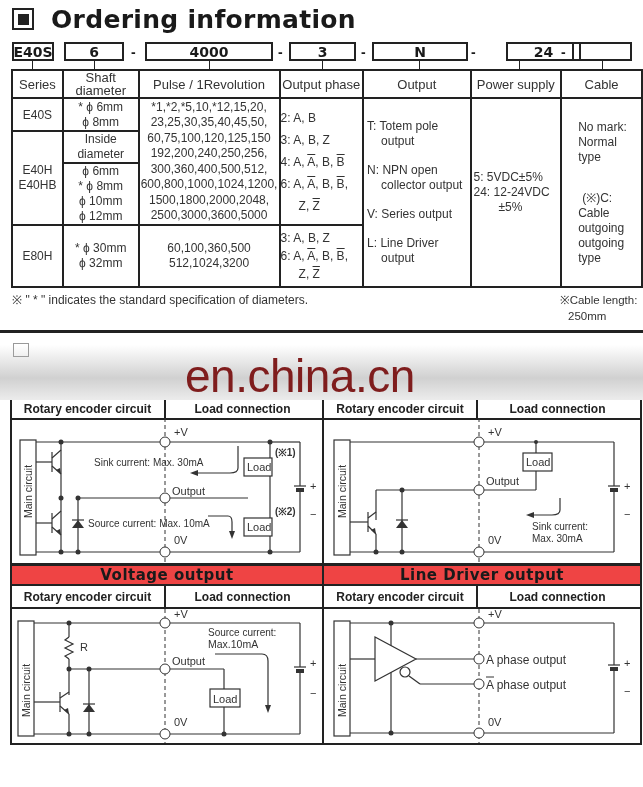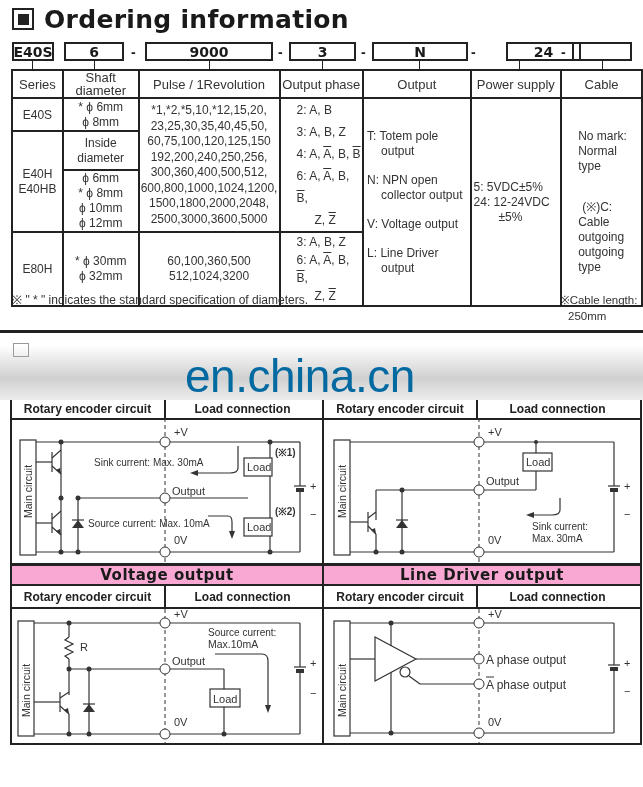--- a/index.html
+++ b/index.html
@@ -1,65 +1,65 @@
 <!DOCTYPE html>
 <html><head>
 <meta charset="utf-8">
 <style>
   * { box-sizing: border-box; margin: 0; padding: 0; }
   body { width: 643px; height: 787px; background: #ffffff; font-family: "Liberation Sans", sans-serif; color: #1a1a1a; position: relative; overflow: hidden; }
-  .title { position: absolute; left: 12px; top: 2px; height: 34px; display: flex; align-items: center; gap: 10px; }
+  .title { position: absolute; left: 12px; top: 2px; height: 34px; display: flex; align-items: center; gap: 17px; }
   .title .sq { width: 22px; height: 22px; border: 2px solid #222; display: flex; align-items: center; justify-content: center; }
   .title .sq i { width: 11px; height: 11px; background: #222; display: block; }
   .title h1 { font-family: "DejaVu Sans", sans-serif; font-size: 25px; font-weight: bold; letter-spacing: 0.3px; color: #1a1a1a; }
 
   .codebox { position: absolute; top: 42px; height: 19px; border: 2px solid #222; font-family: "DejaVu Sans", sans-serif; font-weight: bold; font-size: 14px; display: flex; align-items: center; justify-content: center; }
   .dash { position: absolute; top: 42px; height: 19px; font-weight: bold; font-size: 14px; display: flex; align-items: center; }
   .tick { position: absolute; top: 61px; width: 1px; height: 8px; background: #222; }
 
   table.order { position: absolute; left: 11px; top: 69px; width: 632px; border-collapse: collapse; font-size: 12px; color: #333; }
   table.order td, table.order th { border: 2px solid #222; font-weight: normal; vertical-align: middle; }
   table.order th { height: 27px; text-align: center; line-height: 13px; font-size: 13px; }
   .c { text-align: center; }
   .lst { line-height: 15px; }
-  .ph { font-size: 12px; line-height: 22px; padding-left: 16px; }
+  .ph { font-size: 12px; line-height: 22px; padding-left: 0; }
   .ov { text-decoration: overline; }
 
   .notes { position: absolute; left: 12px; top: 292px; font-size: 12px; color: #333; line-height: 16px; }
   .notes-r { position: absolute; left: 560px; top: 292px; font-size: 11.5px; color: #333; line-height: 16px; }
   .sep { position: absolute; left: 0; top: 330px; width: 643px; height: 3px; background: #222; }
 
   .wm-band { position: absolute; left: 0; top: 345px; width: 643px; height: 55px;
      background: linear-gradient(180deg, rgba(255,255,255,0) 0%, rgba(170,170,170,0.55) 60%, rgba(200,200,200,0.35) 100%); }
-  .wm { position: absolute; left: 185px; top: 349px; font-size: 46px; color: #0369a1; letter-spacing: -0.5px; font-family: "Liberation Sans", sans-serif; }
+  .wm { position: absolute; left: 185px; top: 349px; font-size: 46px; color: #7f1d1d; letter-spacing: -0.5px; font-family: "Liberation Sans", sans-serif; }
   .blur-sq { position: absolute; left: 13px; top: 343px; width: 16px; height: 14px; border: 1px solid #999; }
   .hdr { position: absolute; height: 18px; font-weight: bold; font-size: 13px; display: flex; align-items: center; justify-content: center; color: #222; }
   .vline { position: absolute; width: 2px; background: #222; }
   .hline { position: absolute; height: 2px; background: #222; }
-  .banner { position: absolute; height: 22px; background: #f9a8d4; border: 2px solid #222; font-weight: bold; font-size: 15px; display: flex; align-items: center; justify-content: center; font-family: "DejaVu Sans", sans-serif; letter-spacing: 0.5px; }
+  .banner { position: absolute; height: 22px; background: #ef4444; border: 2px solid #222; font-weight: bold; font-size: 15px; display: flex; align-items: center; justify-content: center; font-family: "DejaVu Sans", sans-serif; letter-spacing: 0.5px; }
 
   svg text { font-family: "Liberation Sans", sans-serif; }
 
   .foot { position: absolute; left: 12px; top: 749px; font-size: 12px; color: #333; line-height: 16px; }
   .foot b { font-weight: bold; }
 </style>
 </head>
 <body>
 
 <div class="title">
   <span class="sq">
       <i></i>
     </span>
   <h1>Ordering information</h1>
 </div>
 
 <div class="codebox" style="left:12px;width:42px;">E40S</div>
 <div class="codebox" style="left:64px;width:60px;">6</div>
 <div class="dash" style="left:131px;">-</div>
-<div class="codebox" style="left:145px;width:128px;">9000</div>
+<div class="codebox" style="left:145px;width:128px;">4000</div>
 <div class="dash" style="left:278px;">-</div>
 <div class="codebox" style="left:289px;width:67px;">3</div>
 <div class="dash" style="left:361px;">-</div>
 <div class="codebox" style="left:372px;width:96px;">N</div>
 <div class="dash" style="left:471px;">-</div>
 <div class="codebox" style="left:506px;width:75px;">24</div>
 <div class="dash" style="left:561px;">-</div>
 <div class="codebox" style="left:572px;width:60px;"></div>
 
 <div class="tick" style="left:32px;"></div>
@@ -113,21 +113,21 @@
       <div>6: A, <span class="ov">A</span>, B, <span class="ov">B</span>,</div>
       <div style="padding-left:18px">Z, <span class="ov">Z</span></div>
     </td>
     <td rowspan="4" style="padding-left:3px;font-size:12px;line-height:15px;">
       <div>T: Totem pole</div>
           <div style="padding-left:14px">output</div>
       <div style="height:14px"></div>
       <div>N: NPN open</div>
           <div style="padding-left:14px">collector output</div>
       <div style="height:14px"></div>
-      <div>V: Voltage output</div>
+      <div>V: Series output</div>
       <div style="height:14px"></div>
       <div>L: Line Driver</div>
           <div style="padding-left:14px">output</div>
     </td>
     <td rowspan="4" style="padding-left:2px;font-size:12px;line-height:15px;">
       <div>5: 5VDC±5%</div>
           <div>24: 12-24VDC</div>
           <div style="padding-left:25px">±5%</div>
     </td>
     <td rowspan="4" style="padding-left:16px;font-size:12px;line-height:15px;">

